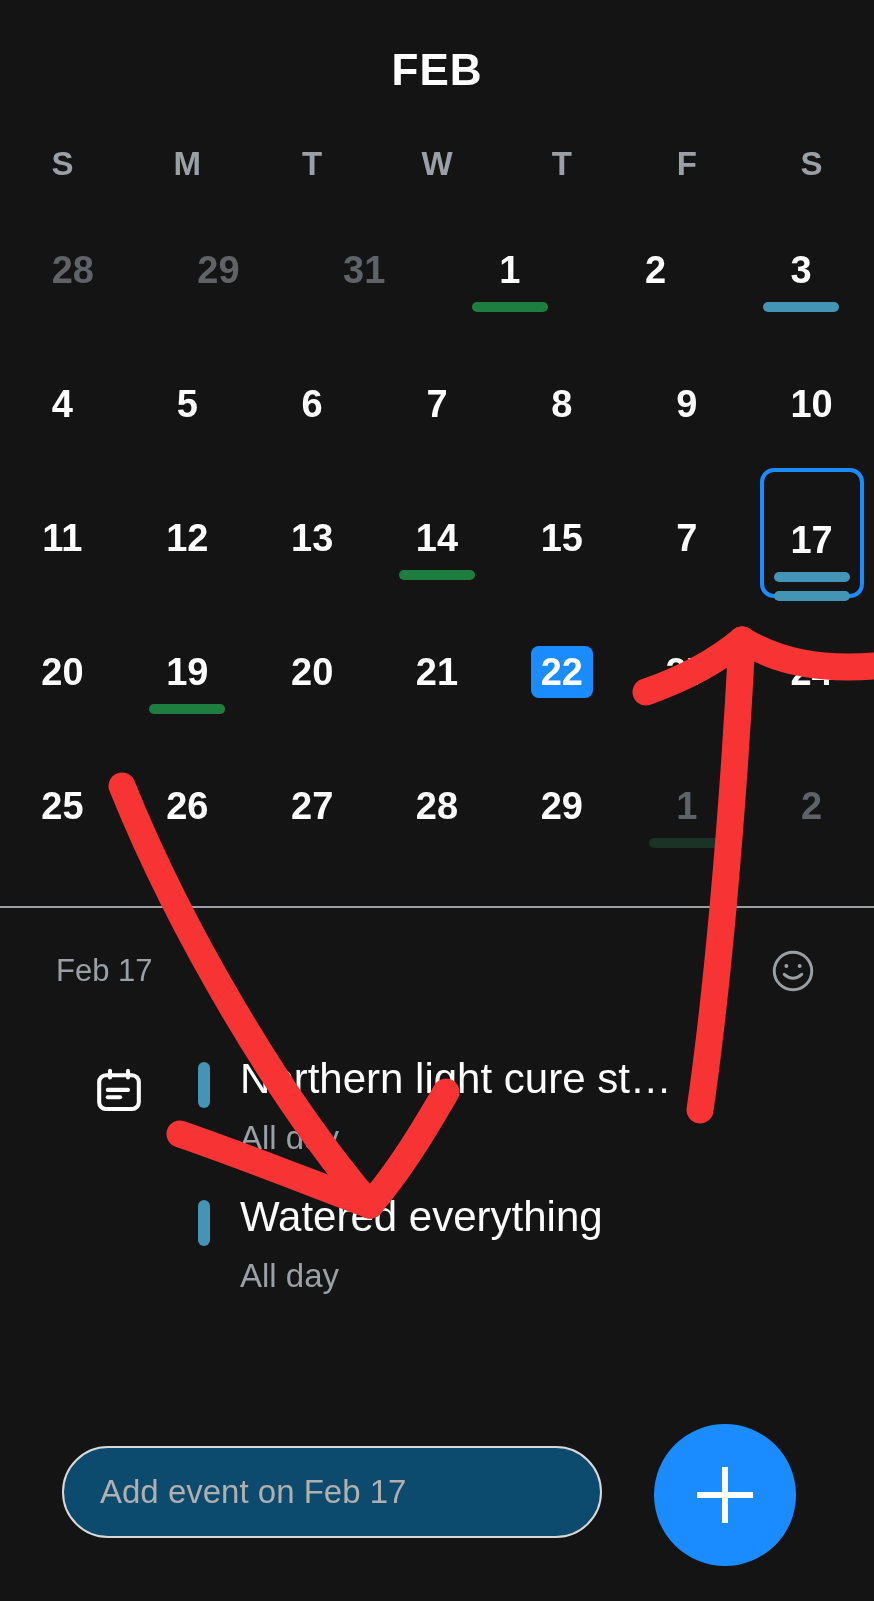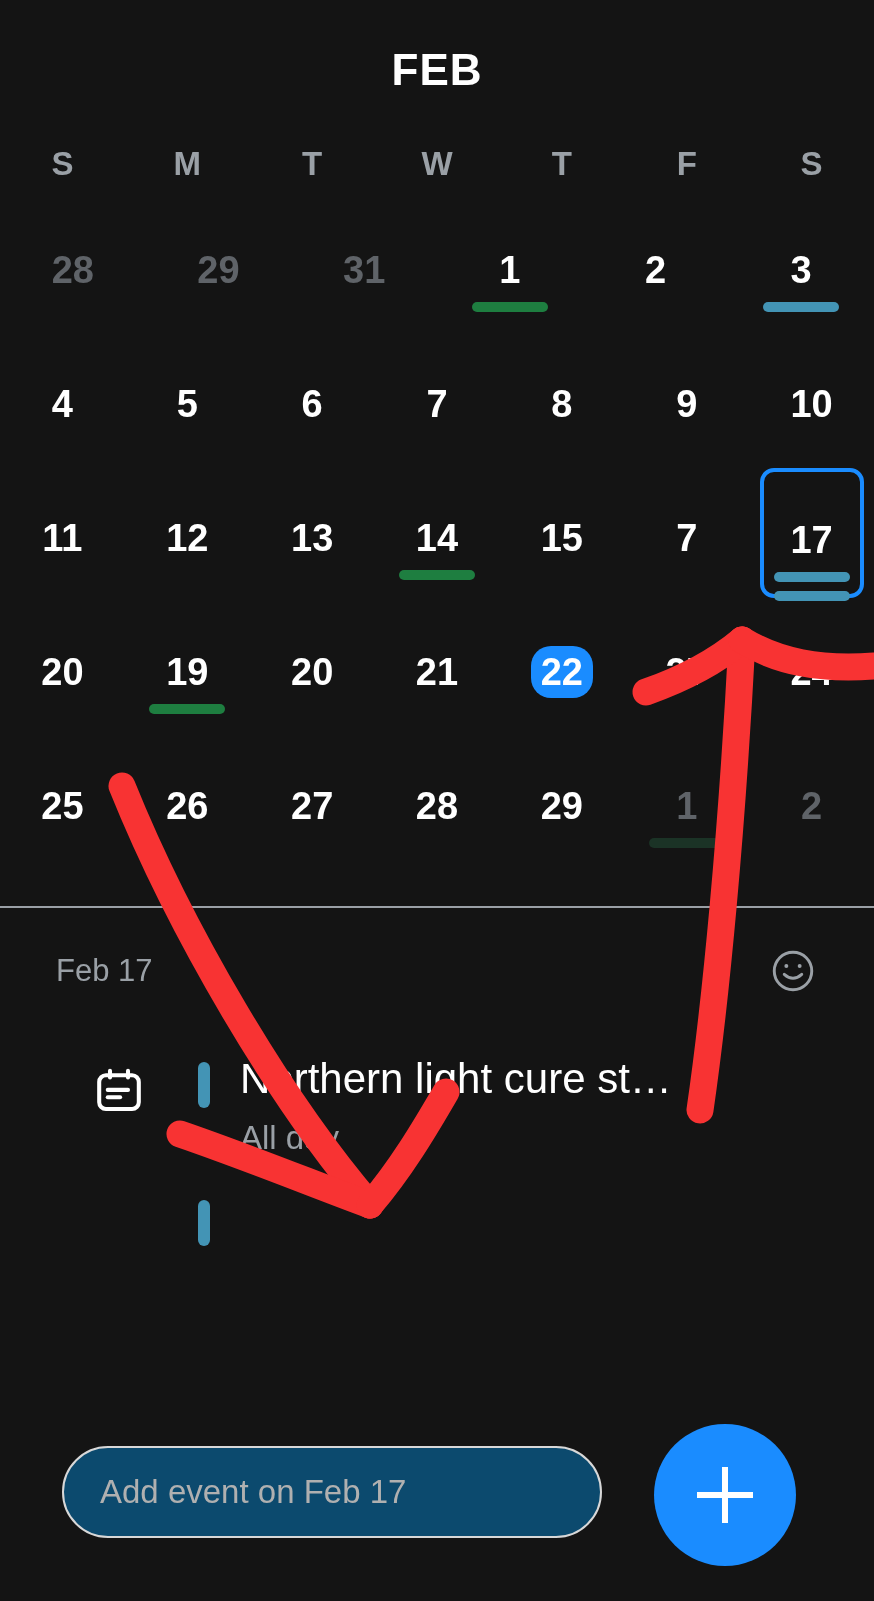--- a/index.html
+++ b/index.html
@@ -92,21 +92,21 @@
     min-width: 62px;
     box-sizing: border-box;
     margin-top: 38px;
   }
   .day-cell.other .day-num {
     color: #5f6368;
   }
   .day-cell.today .day-num {
     background: #1a8cff;
     color: #ffffff;
-    border-radius: 20px;
+    border-radius: 8px;
     padding: 0 9px;
   }
   .day-inner.selected {
     border: 4px solid #1a8cff;
     border-radius: 14px;
     padding-top: 4px;
   }
   .markers {
     margin-top: 6px;
     display: flex;
@@ -529,20 +529,24 @@
             <div class="event-color-bar" style="background: rgb(67, 148, 181);"></div>
             <div class="event-texts">
               <div class="event-title">Northern light cure st…</div>
               <div class="event-sub">All day</div>
             </div>
           </div>
         </div>
         <div class="event-row">
           <div class="event-body">
             <div class="event-color-bar" style="background: rgb(67, 148, 181);"></div>
+            <div class="event-texts">
+              <div class="event-title">Watered everything</div>
+              <div class="event-sub">All day</div>
+            </div>
           </div>
         </div>
       </div>
 
     <div class="bottom-bar" style="top:514px;">
       <div class="add-input">
         <span class="add-input-text">Add event on Feb 17</span>
       </div>
       <div class="fab">
         <span class="fab-plus"></span>

